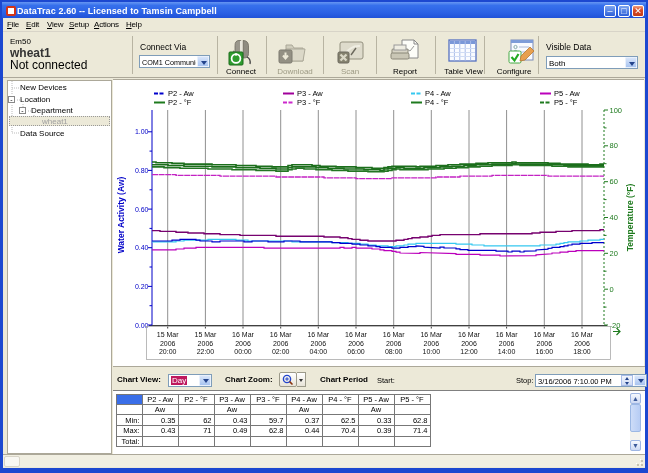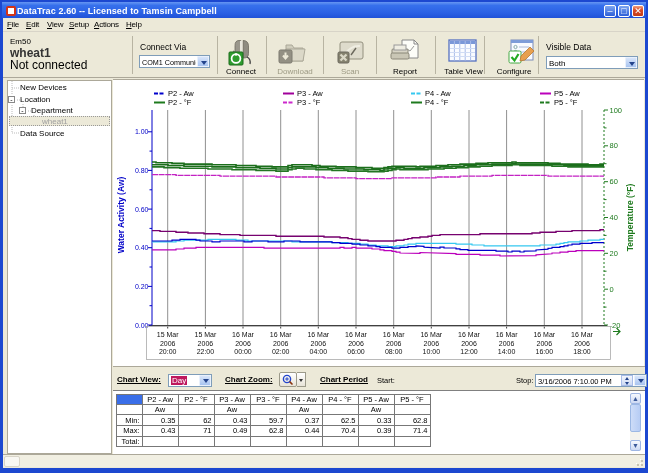--- a/index.html
+++ b/index.html
@@ -37,21 +37,21 @@
 .gray { color:#9D9A84 !important; }
 
 #tree { position:absolute; left:4px; top:62px; width:105px; height:374px; background:#fff; border:1px solid #ACA899; font-size:8px;text-decoration:underline; }
 #splitter { position:absolute; left:109px; top:62px; width:4px; height:374px; background:#ECE9D8; }
 #chartpanel { position:absolute; left:110px; top:61px; width:531px; height:287px; background:#fff; border-top:1px solid #ACA899; }
 .treeitem { position:absolute; white-space:nowrap; }
 .treebox { position:absolute; width:7px; height:7px; border:1px solid #888; background:#fff; font-size:7px; line-height:5px; text-align:center; color:#000; }
 #wheatsel { position:absolute; left:1px; top:35px; width:101px; height:10px; background:#ECE9D8; border:1px dotted #999; color:#A0A0A0; padding-left:32px; font-size:8px; }
 
 #chartbar { position:absolute; left:110px; top:348px; width:532px; height:24px; border-top:1px solid #ACA899; background:#ECE9D8; font-size:9px; }
-#chartbar b { font-weight:bold;text-decoration:underline; }
+#chartbar b { font-weight:bold; }
 
 #tablearea { position:absolute; left:110px; top:372px; width:532px; height:64px; background:#fff; border-top:1.5px solid #808080; }
 #grid { position:absolute; left:3px; top:3px; border-collapse:collapse; font-size:7.5px; }
 #grid td { border:1px solid #777; padding:0 2px 0 0; height:8px; text-align:right; white-space:nowrap; }
 #grid td.c { text-align:center; padding:0; }
 #grid td.rowhdr { width:25.5px; }
 #grid td.hsel { background:#3A6EE8; }
 
 #vscroll { position:absolute; left:517px; top:2px; width:11px; height:58px; background:#F4F3EE; }
 #hscroll { position:absolute; left:0px; top:436px; width:642px; height:13px; background:#F1EFE2; border-top:1px solid #ACA899; }

